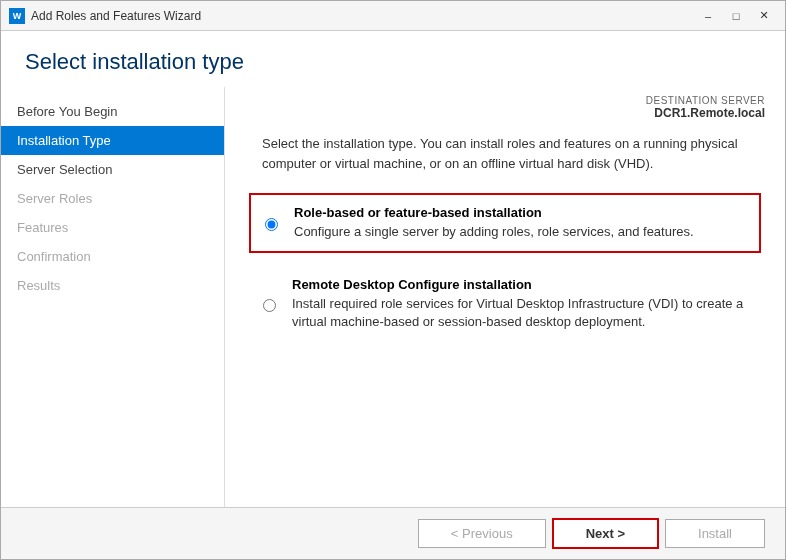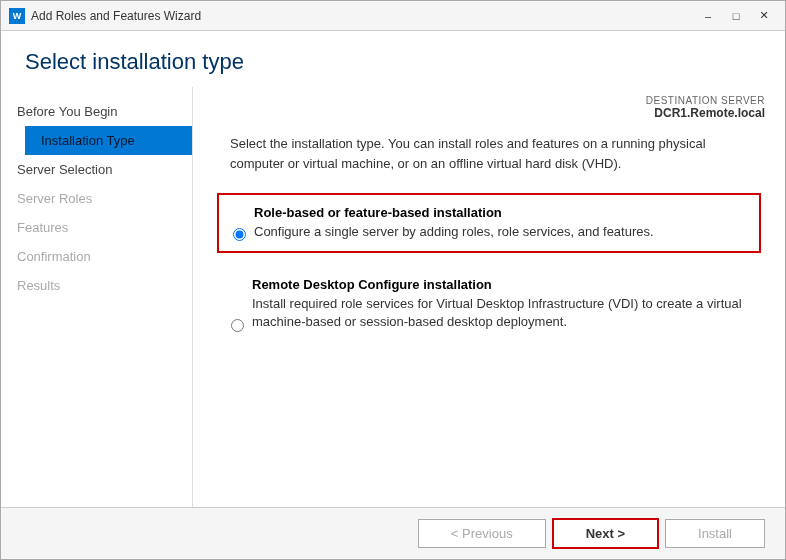--- a/index.html
+++ b/index.html
@@ -75,36 +75,35 @@
       margin-bottom: 0;
     }
 
     .main-layout {
       display: flex;
       flex: 1;
       overflow: hidden;
     }
 
     .sidebar {
-      width: 192px;
+      width: 224px;
       background: #fff;
       border-right: 1px solid #ddd;
       flex-shrink: 0;
       padding-top: 10px;
     }
     .sidebar-item {
       padding: 7px 16px;
       font-size: 13px;
       color: #444;
       cursor: pointer;
     }
     .sidebar-item.active {
       background: #0078d4;
-      color: #0f172a;
-      margin-left: 24px;
+      color: #ffffff;
     }
     .sidebar-item.disabled {
       color: #aaa;
       cursor: default;
     }
 
     .right-panel {
       flex: 1;
       display: flex;
       flex-direction: column;
@@ -149,22 +148,22 @@
       padding: 10px 14px;
       margin-bottom: 14px;
       background: #fff;
     }
     .option-box-plain {
       padding: 10px 14px;
       margin-bottom: 14px;
     }
     .option-row {
       display: flex;
-      align-items: flex-end;
-      gap: 8px;
+      align-items: center;
+      gap: 16px;
     }
     .option-row input[type="radio"] {
       margin-top: 2px;
       cursor: pointer;
       flex-shrink: 0;
     }
     .option-label {
       font-weight: 600;
       font-size: 13px;
       color: #000;

